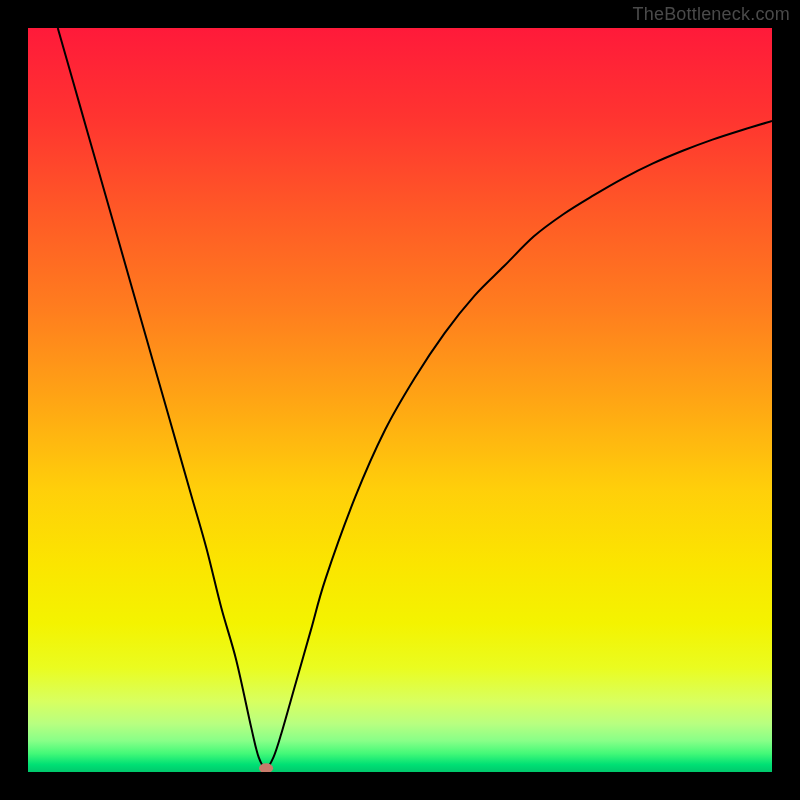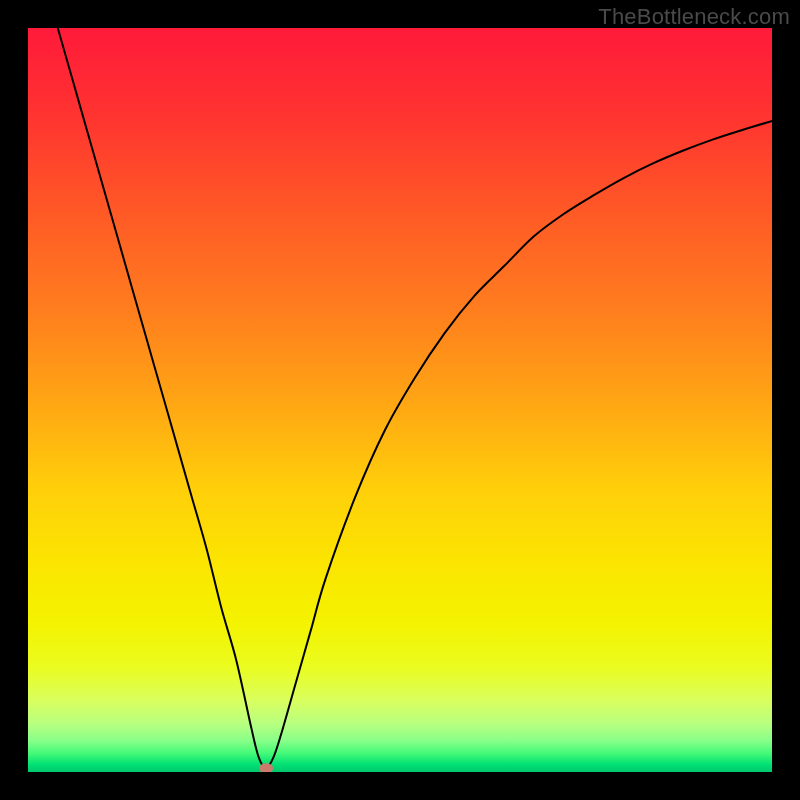--- a/index.html
+++ b/index.html
@@ -24,21 +24,21 @@
     left: 0;
     top: 0;
     width: 744px;
     height: 744px;
   }
   .watermark {
     position: absolute;
     top: 4px;
     right: 10px;
     color: #4a4a4a;
-    font-size: 22px;
+    font-size: 18px;
     font-weight: 500;
     letter-spacing: 0.2px;
   }
   svg {
     display: block;
   }
 </style>
 </head>
 <body>
 

